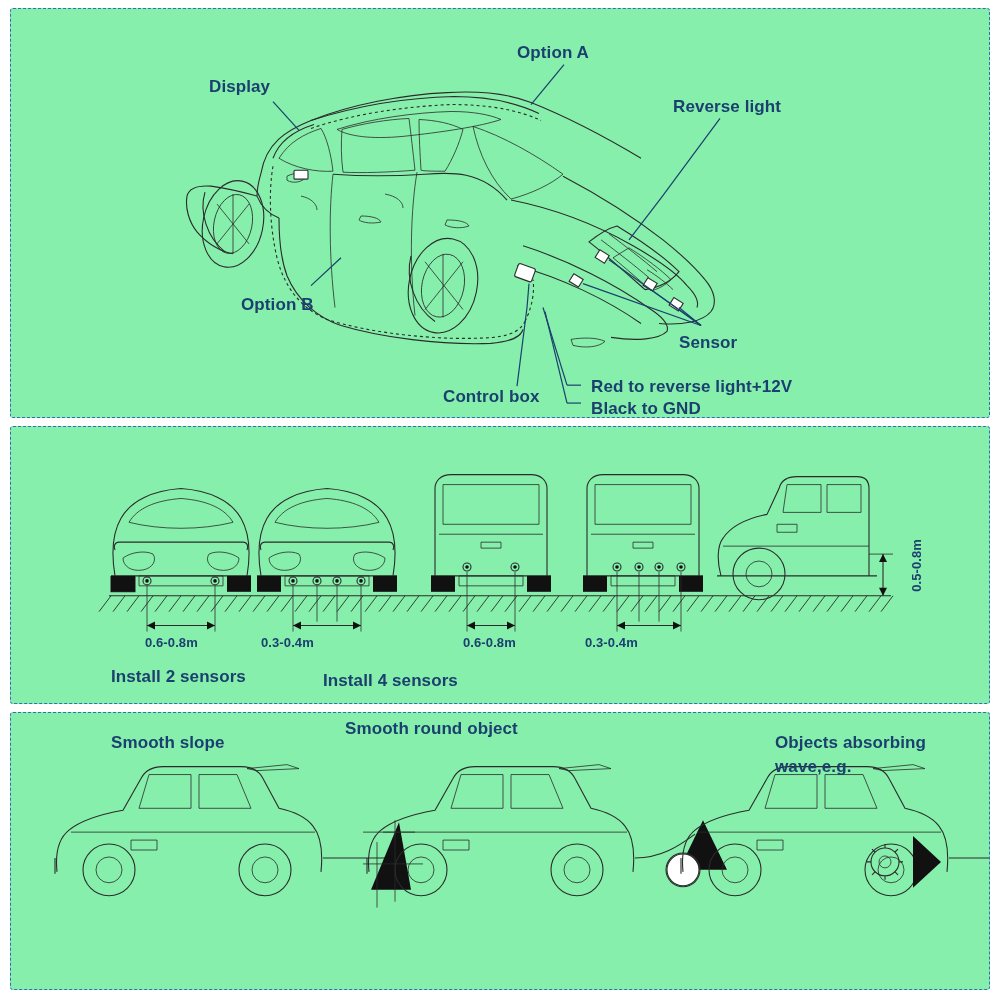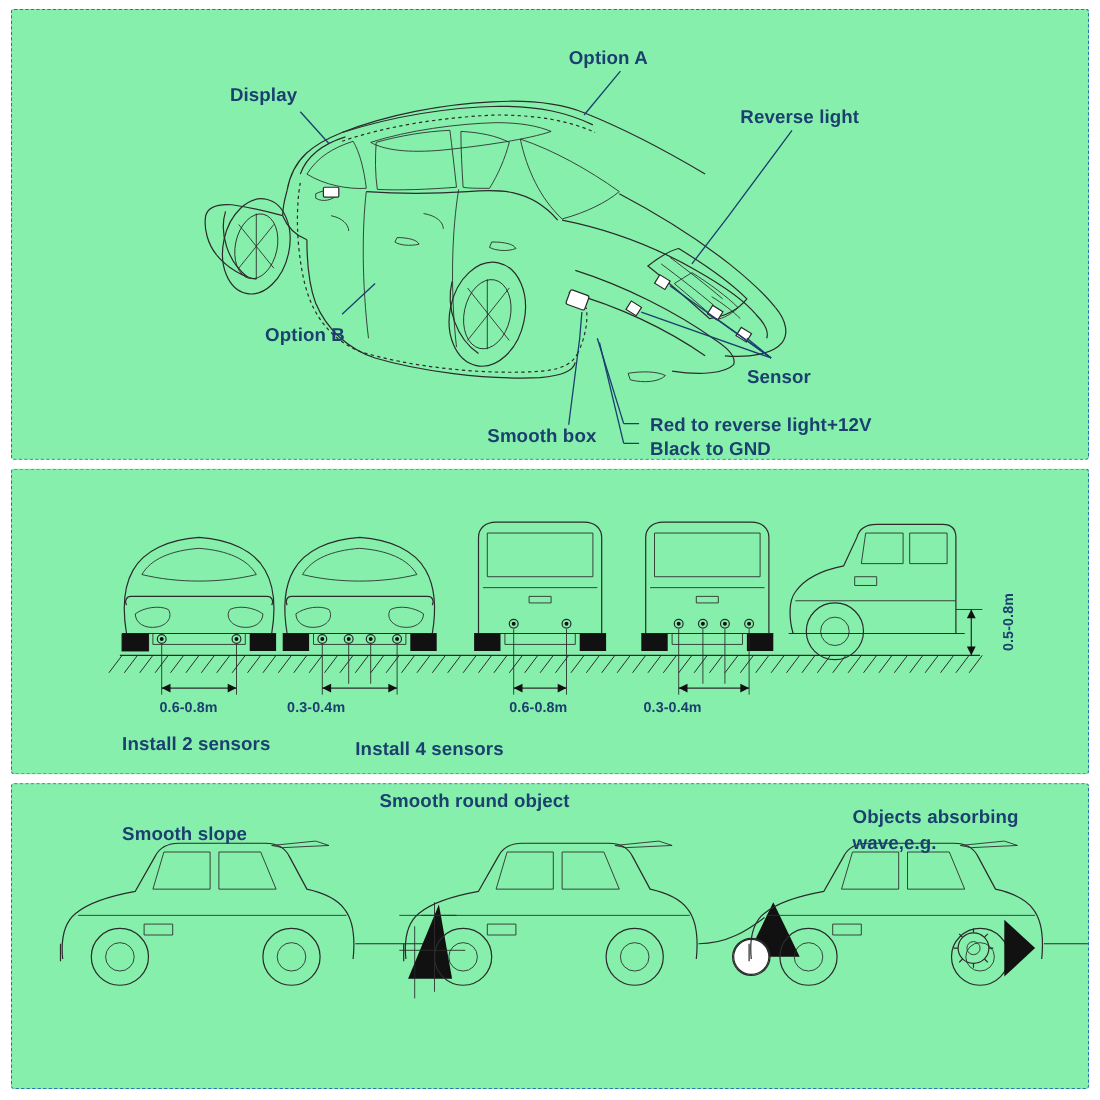--- a/index.html
+++ b/index.html
@@ -190,21 +190,21 @@
         <path class="ln" d="M556 396 L534 304"></path>
         <path class="ln" d="M300 278 L330 250"></path>
       </g>
     </svg>
 
     <div class="lbl" style="left:506px; top:34px;">Option A</div>
     <div class="lbl" style="left:198px; top:68px;">Display</div>
     <div class="lbl" style="left:662px; top:88px;">Reverse light</div>
     <div class="lbl" style="left:668px; top:324px;">Sensor</div>
     <div class="lbl" style="left:230px; top:286px;">Option B</div>
-    <div class="lbl" style="left:432px; top:378px;">Smooth box</div>
+    <div class="lbl" style="left:432px; top:378px;">Control box</div>
     <div class="lbl" style="left:580px; top:368px;">Red to reverse light+12V</div>
     <div class="lbl" style="left:580px; top:390px;">Black to GND</div>
   </div>
 
   <div class="panel" id="panel-position">
     <svg class="panel-svg" viewBox="0 0 978 278" preserveAspectRatio="none">
 
       <g>
         <line class="car" x1="98" y1="170" x2="880" y2="170"></line>
         <g class="hatch">
@@ -462,19 +462,19 @@
       <g>
         <path class="fillblk" d="M902 124 L930 150 L902 176 Z"></path>
         <g>
           <circle class="car" cx="874" cy="150" r="14"></circle>
           <circle class="carthin" cx="874" cy="150" r="6"></circle>
           <path class="car" d="M874 132 L874 136 M874 164 L874 168 M856 150 L860 150 M888 150 L892 150 M861 137 L864 140 M884 160 L887 163 M887 137 L884 140 M864 160 L861 163"></path>
         </g>
       </g>
     </svg>
 
-    <div class="lbl" style="left:100px; top:36px;">Smooth slope</div>
+    <div class="lbl" style="left:100px; top:20px;">Smooth slope</div>
     <div class="lbl" style="left:334px; top:6px;">Smooth round object</div>
     <div class="lbl" style="left:764px; top:20px;">Objects absorbing</div>
     <div class="lbl" style="left:764px; top:44px;">wave,e.g.</div>
   </div>
 
 </div>
 
 </body></html>

